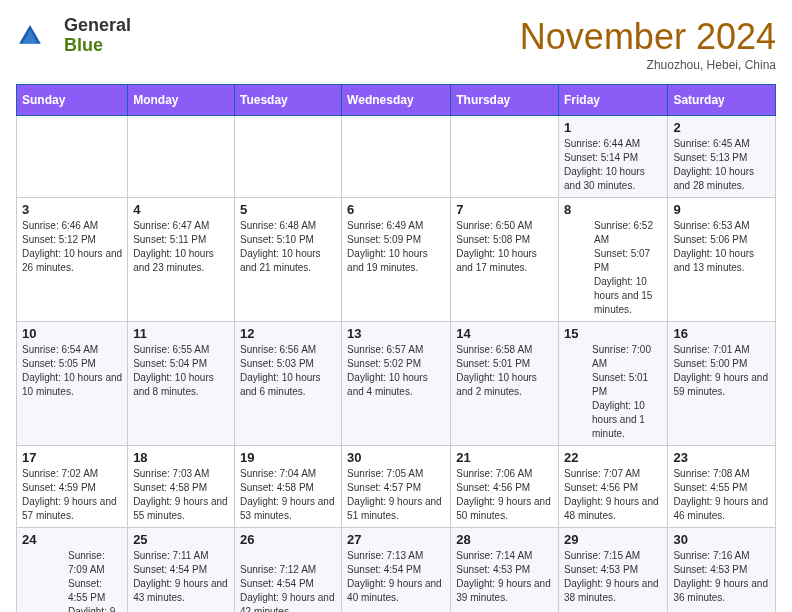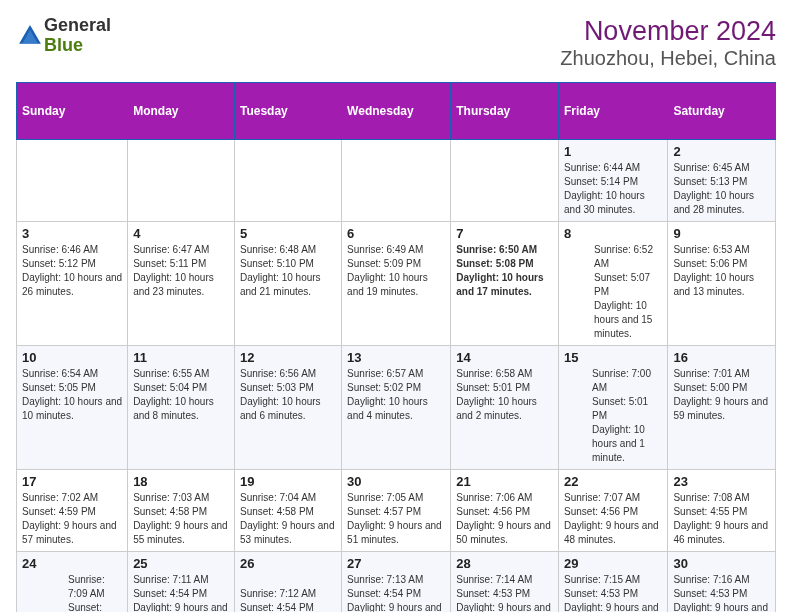--- a/index.html
+++ b/index.html
@@ -12,55 +12,55 @@
     }
     .header {
       display: flex;
       justify-content: space-between;
       align-items: flex-start;
       margin-bottom: 12px;
     }
     .logo {
       display: flex;
       align-items: center;
-      gap: 0;
+      gap: 20px;
     }
     .logo-text {
       font-size: 18px;
       font-weight: bold;
       line-height: 1.1;
     }
     .logo-text .general { color: #333; }
     .logo-text .blue { color: #4d7c0f; }
     .logo-icon {
       width: 28px;
       height: 28px;
     }
     .title-block {
       text-align: right;
     }
     .month-title {
-      font-size: 27px;
+      font-size: 36px;
       font-weight: normal;
-      color: #701a75;
+      color: #a16207;
     }
     .location {
-      font-size: 20px;
+      font-size: 12px;
       color: #555;
     }
     table {
       width: 100%;
       border-collapse: collapse;
       font-size: 11px;
     }
     thead tr th {
-      background: #a21caf;
+      background: #8b5cf6;
       color: #fff;
       text-align: left;
-      padding: 21px 5px;
+      padding: 8px 5px;
       font-size: 12px;
       font-weight: bold;
       border: 1px solid #1a5fb4;
     }
     tbody tr td {
       border: 1px solid #ccc;
       vertical-align: top;
       padding: 4px 5px;
       width: 113px;
       min-height: 80px;
@@ -160,21 +160,21 @@
 Daylight: 10 hours and 21 minutes.</div>
         </td>
         <td>
           <div class="day-number">6</div>
           <div class="day-info" style="white-space: pre-line;">Sunrise: 6:49 AM
 Sunset: 5:09 PM
 Daylight: 10 hours and 19 minutes.</div>
         </td>
         <td>
           <div class="day-number">7</div>
-          <div class="day-info" style="white-space: pre-line; font-weight: bold;">Sunrise: 6:50 AM
+          <div class="day-info" style="white-space: pre-line;">Sunrise: 6:50 AM
 Sunset: 5:08 PM
 Daylight: 10 hours and 17 minutes.</div>
         </td>
         <td>
           <div class="day-number">8</div>
           <div class="day-info" style="white-space: pre-line; margin-left: 30px;">Sunrise: 6:52 AM
 Sunset: 5:07 PM
 Daylight: 10 hours and 15 minutes.</div>
         </td>
         <td>

